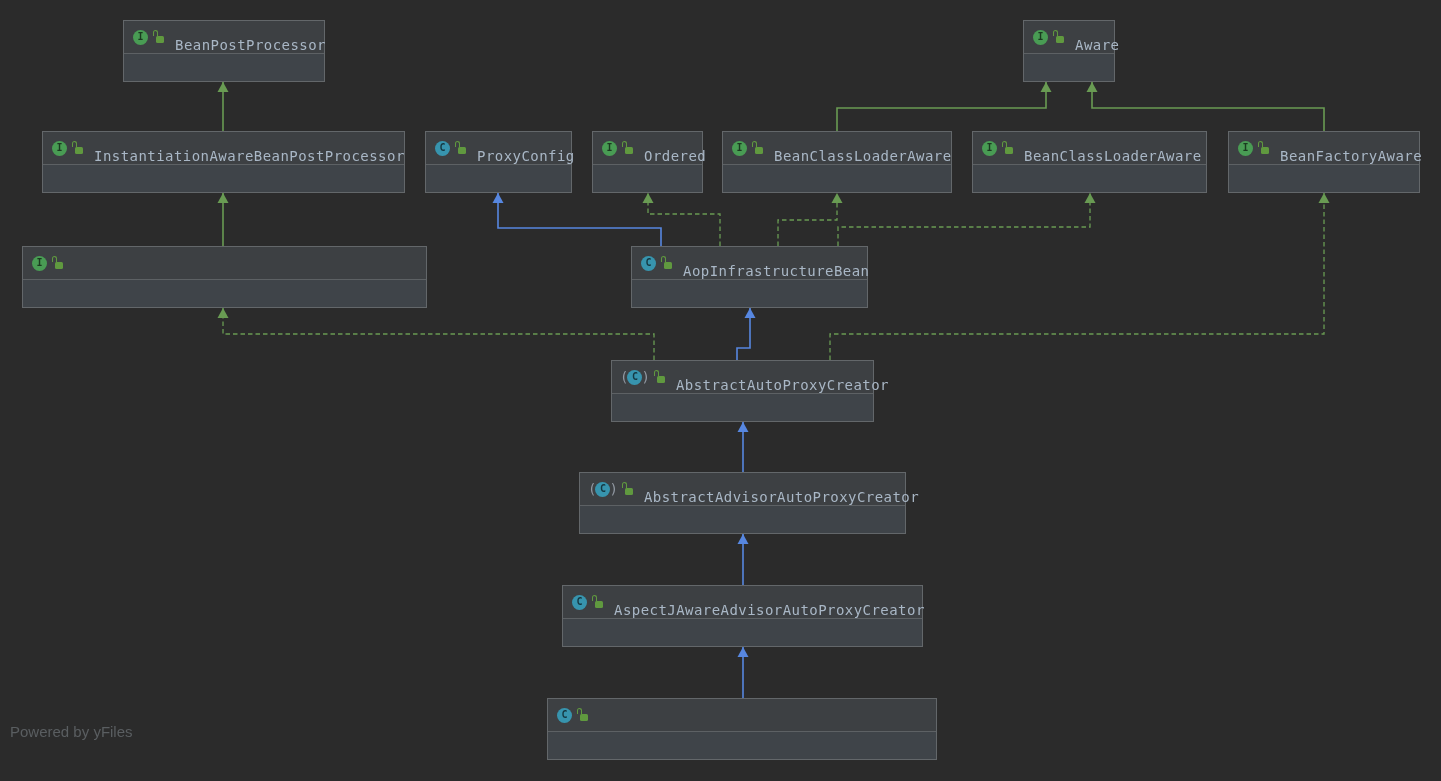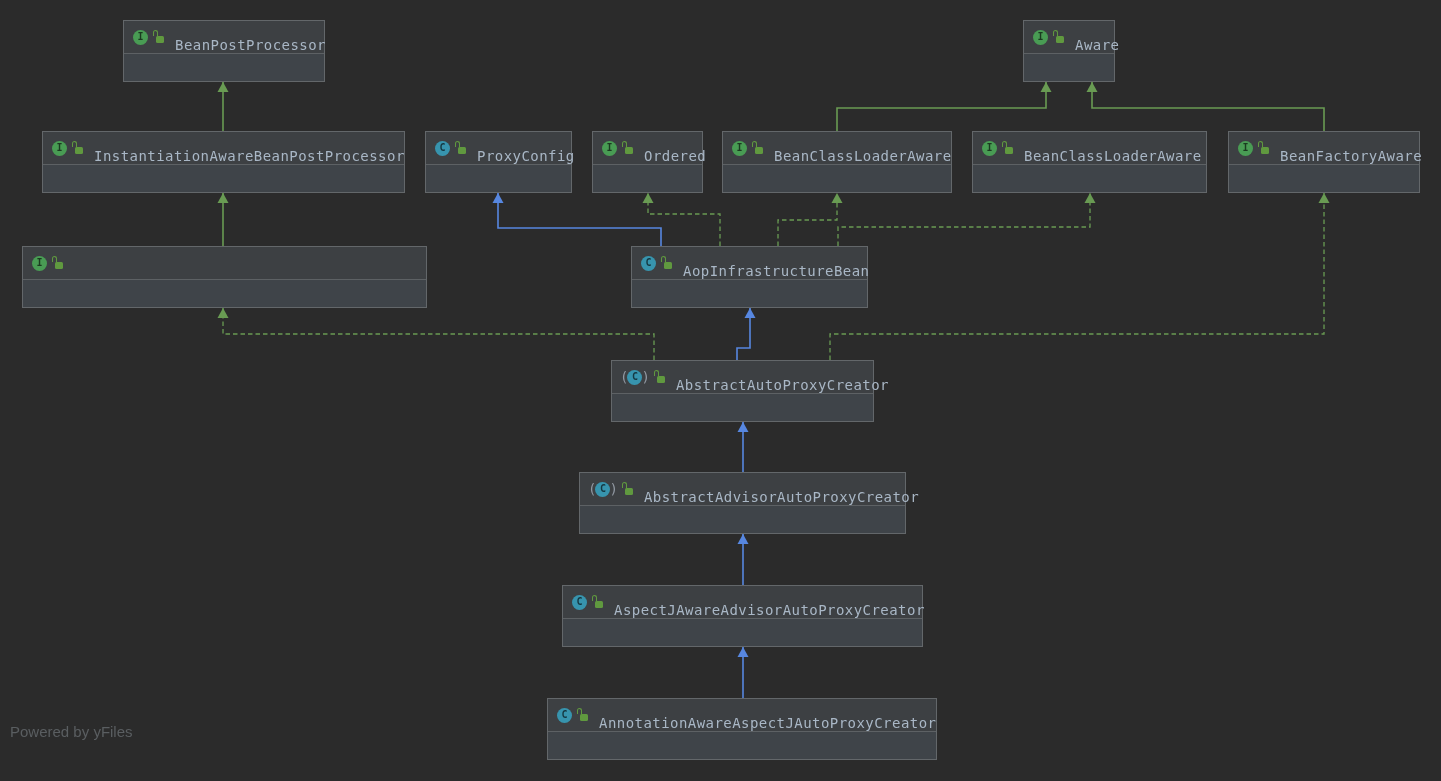--- a/index.html
+++ b/index.html
@@ -259,19 +259,18 @@
       </div>
       <div class="node-body"></div>
     </div>
     <div class="node" style="left: 547px; top: 698px; width: 390px; height: 62px;">
       <div class="node-header">
         <span class="type-icon cls">C</span>
         <span class="lock">
           <span class="lock-shackle"></span>
           <span class="lock-body"></span>
         </span>
-        <span class="node-label">AnnotationAwareAspectJAutoProxyCreator</span>
       </div>
       <div class="node-body"></div>
     </div>
   </div>
 
 <div id="footer">Powered by yFiles</div>
 
 </body></html>

